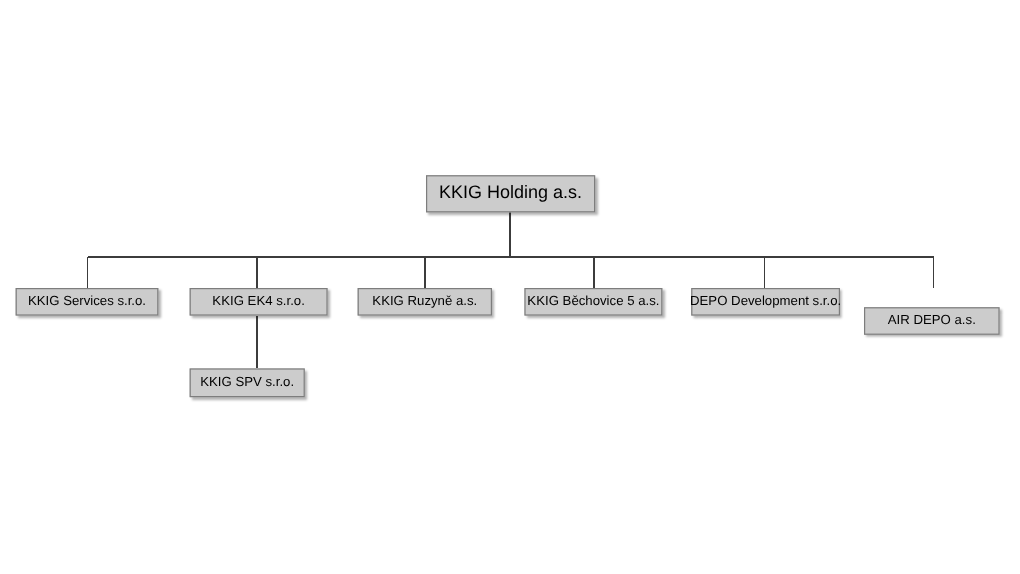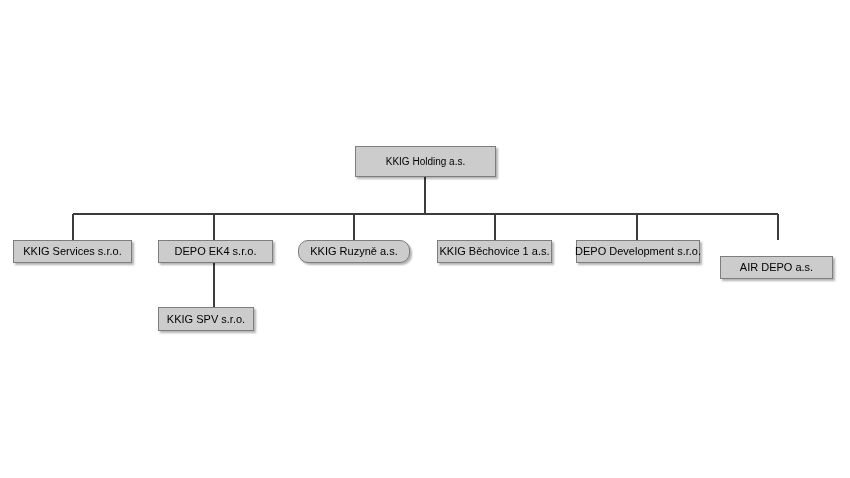--- a/index.html
+++ b/index.html
@@ -31,21 +31,21 @@
     box-shadow: 2px 2px 2px rgba(0, 0, 0, 0.30);
     display: flex;
     align-items: center;
     justify-content: center;
     color: #000000;
     text-align: center;
     white-space: nowrap;
     line-height: 1.1;
   }
   .node-root {
-    font-size: 10px;
+    font-size: 15px;
   }
   .node-child {
     font-size: 11px;
   }
 </style>
 </head>
 <body>
 
 <div id="chart-canvas">
 
@@ -58,25 +58,25 @@
       <line x1="495" y1="214" x2="495" y2="240" stroke="#3c3c3c" stroke-width="1.4" shape-rendering="crispEdges"></line>
       <line x1="637" y1="214" x2="637" y2="240" stroke="#3c3c3c" stroke-width="1.4" shape-rendering="crispEdges"></line>
       <line x1="778" y1="214" x2="778" y2="240" stroke="#3c3c3c" stroke-width="1.4" shape-rendering="crispEdges"></line>
       <line x1="214" y1="263" x2="214" y2="307" stroke="#3c3c3c" stroke-width="1.4" shape-rendering="crispEdges"></line>
     </svg>
 
   <div class="node-box node-root" style="left: 355px; top: 146px; width: 141px; height: 31px; background: rgb(204, 204, 204); border-color: rgb(125, 125, 125);">KKIG Holding a.s.</div>
 
   <div class="node-box node-child" style="left: 13px; top: 240px; width: 119px; height: 23px; background: rgb(204, 204, 204); border-color: rgb(125, 125, 125);">KKIG Services s.r.o.</div>
 
-  <div class="node-box node-child" style="left: 158px; top: 240px; width: 115px; height: 23px; background: rgb(204, 204, 204); border-color: rgb(125, 125, 125);">DEPO EK4 s.r.o.</div>
+  <div class="node-box node-child" style="left: 158px; top: 240px; width: 115px; height: 23px; background: rgb(204, 204, 204); border-color: rgb(125, 125, 125);">KKIG EK4 s.r.o.</div>
 
-  <div class="node-box node-child" style="left: 298px; top: 240px; width: 112px; height: 23px; background: rgb(204, 204, 204); border-color: rgb(125, 125, 125); border-radius: 10px;">KKIG Ruzyně a.s.</div>
+  <div class="node-box node-child" style="left: 298px; top: 240px; width: 112px; height: 23px; background: rgb(204, 204, 204); border-color: rgb(125, 125, 125);">KKIG Ruzyně a.s.</div>
 
-  <div class="node-box node-child" style="left: 437px; top: 240px; width: 115px; height: 23px; background: rgb(204, 204, 204); border-color: rgb(125, 125, 125);">KKIG Běchovice 1 a.s.</div>
+  <div class="node-box node-child" style="left: 437px; top: 240px; width: 115px; height: 23px; background: rgb(204, 204, 204); border-color: rgb(125, 125, 125);">KKIG Běchovice 5 a.s.</div>
 
   <div class="node-box node-child" style="left: 576px; top: 240px; width: 124px; height: 23px; background: rgb(204, 204, 204); border-color: rgb(125, 125, 125);">DEPO Development s.r.o.</div>
 
   <div class="node-box node-child" style="left: 720px; top: 256px; width: 113px; height: 23px; background: rgb(204, 204, 204); border-color: rgb(125, 125, 125);">AIR DEPO a.s.</div>
 
   <div class="node-box node-child" style="left: 158px; top: 307px; width: 96px; height: 24px; background: rgb(204, 204, 204); border-color: rgb(125, 125, 125);">KKIG SPV s.r.o.</div>
 
 </div>
 
 </body></html>

